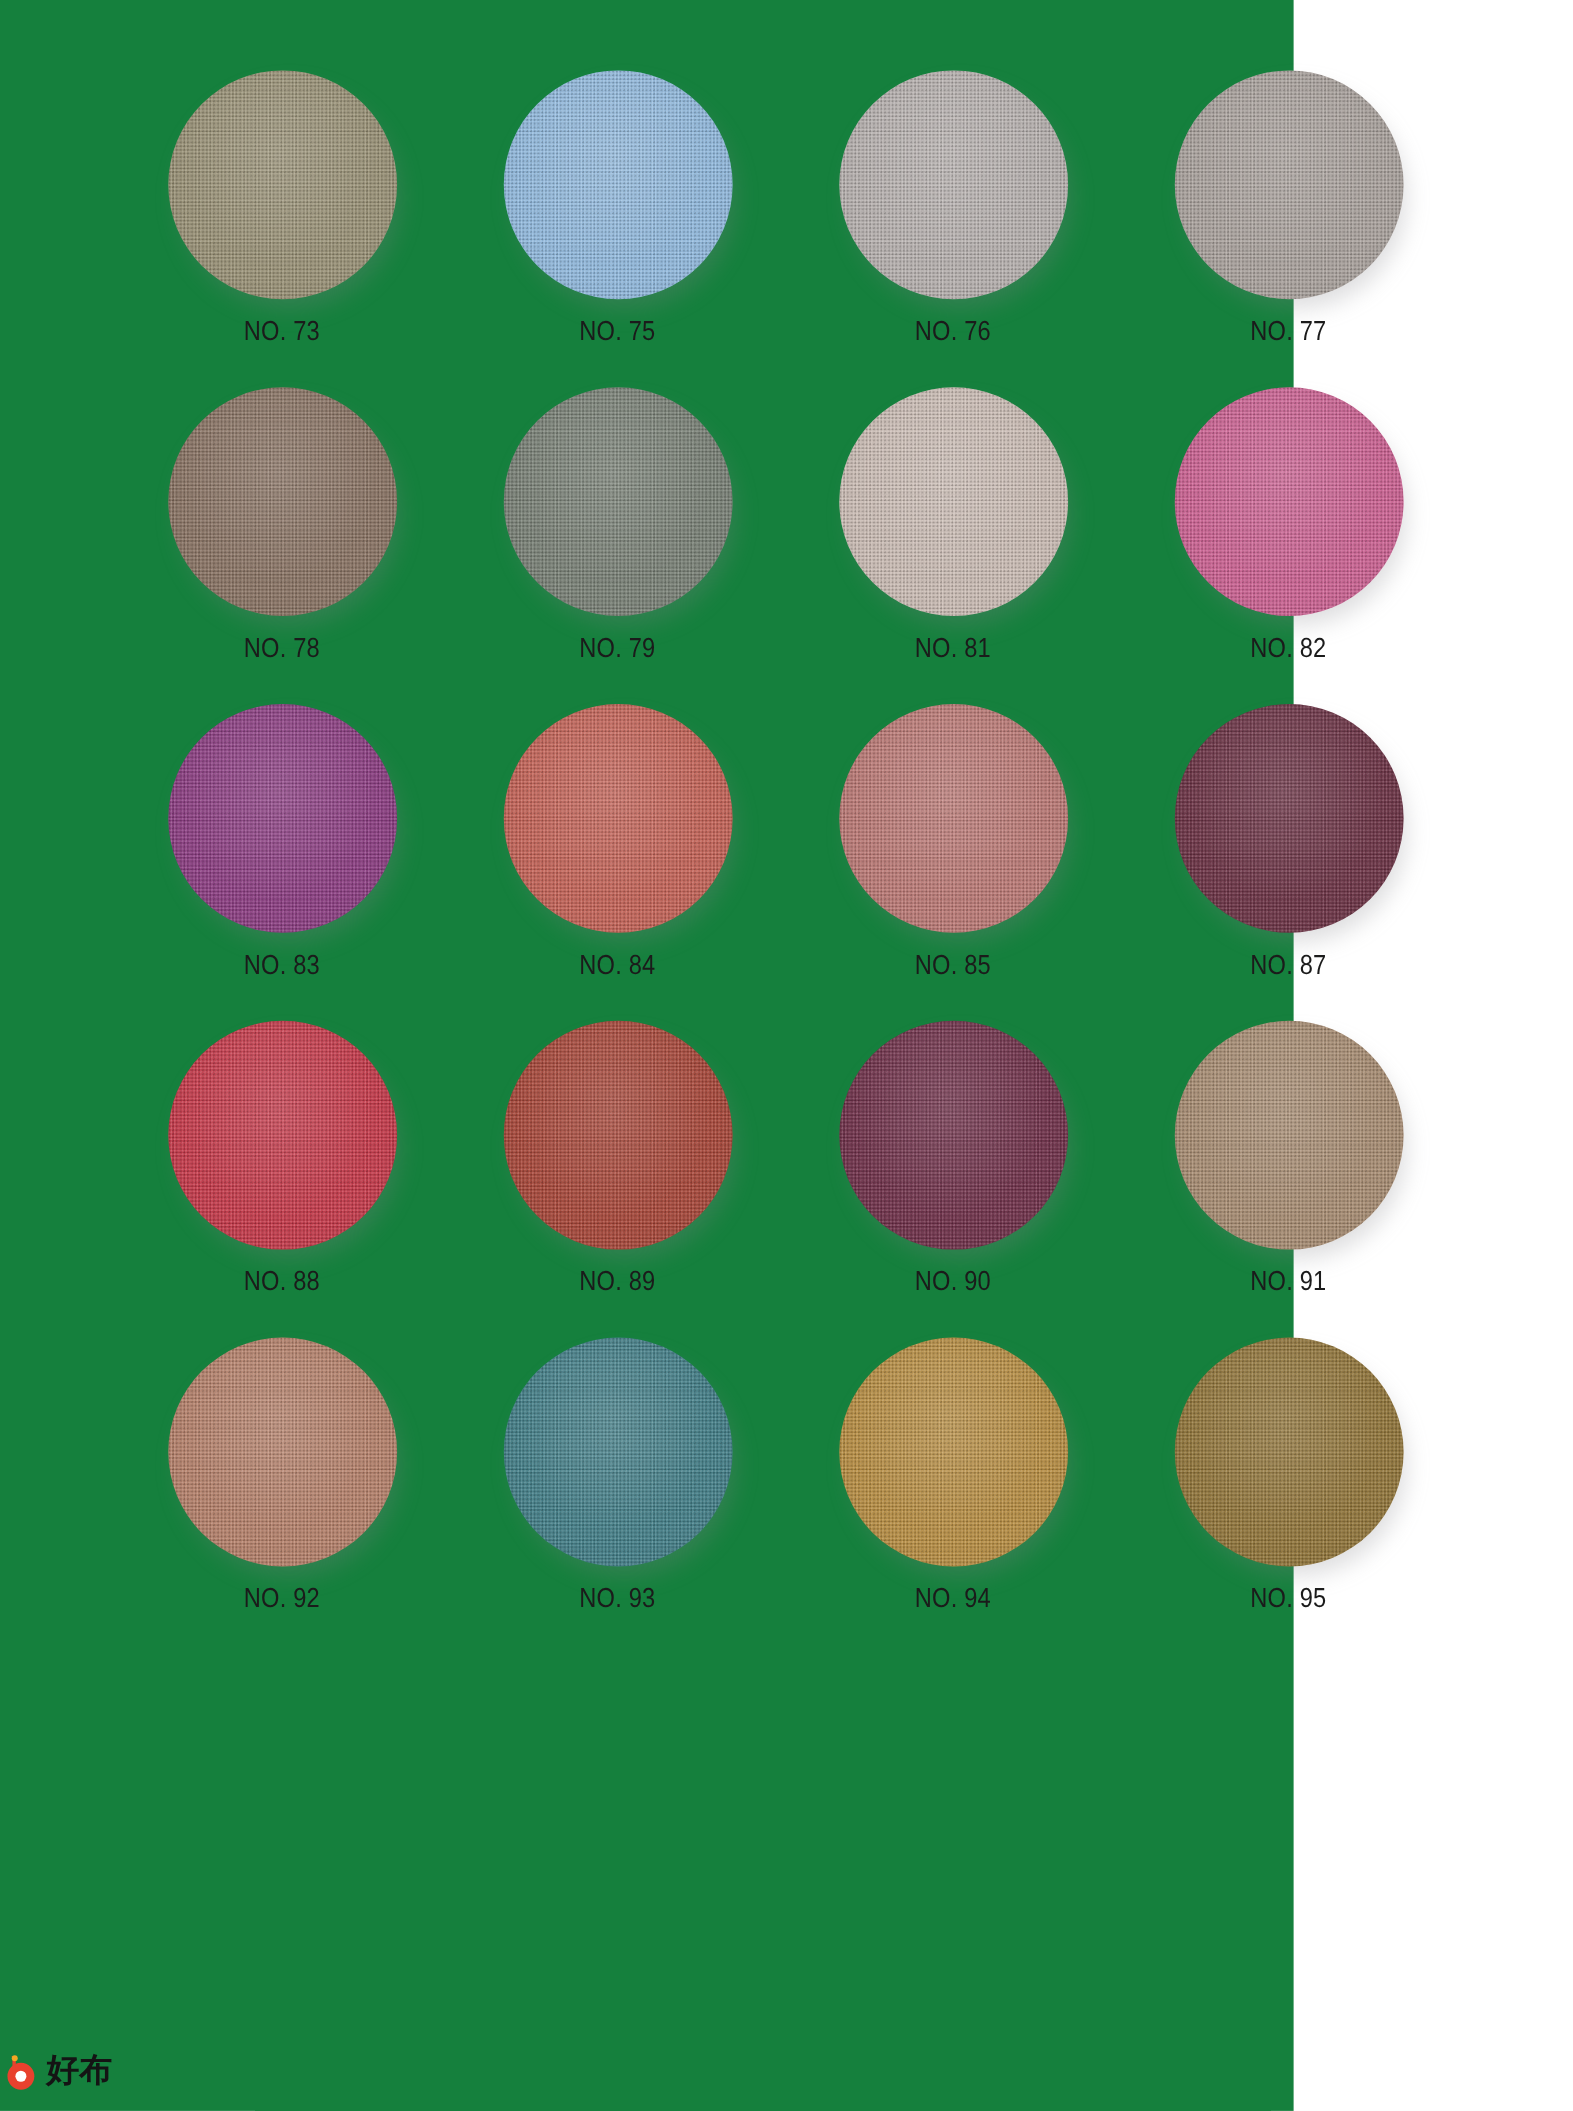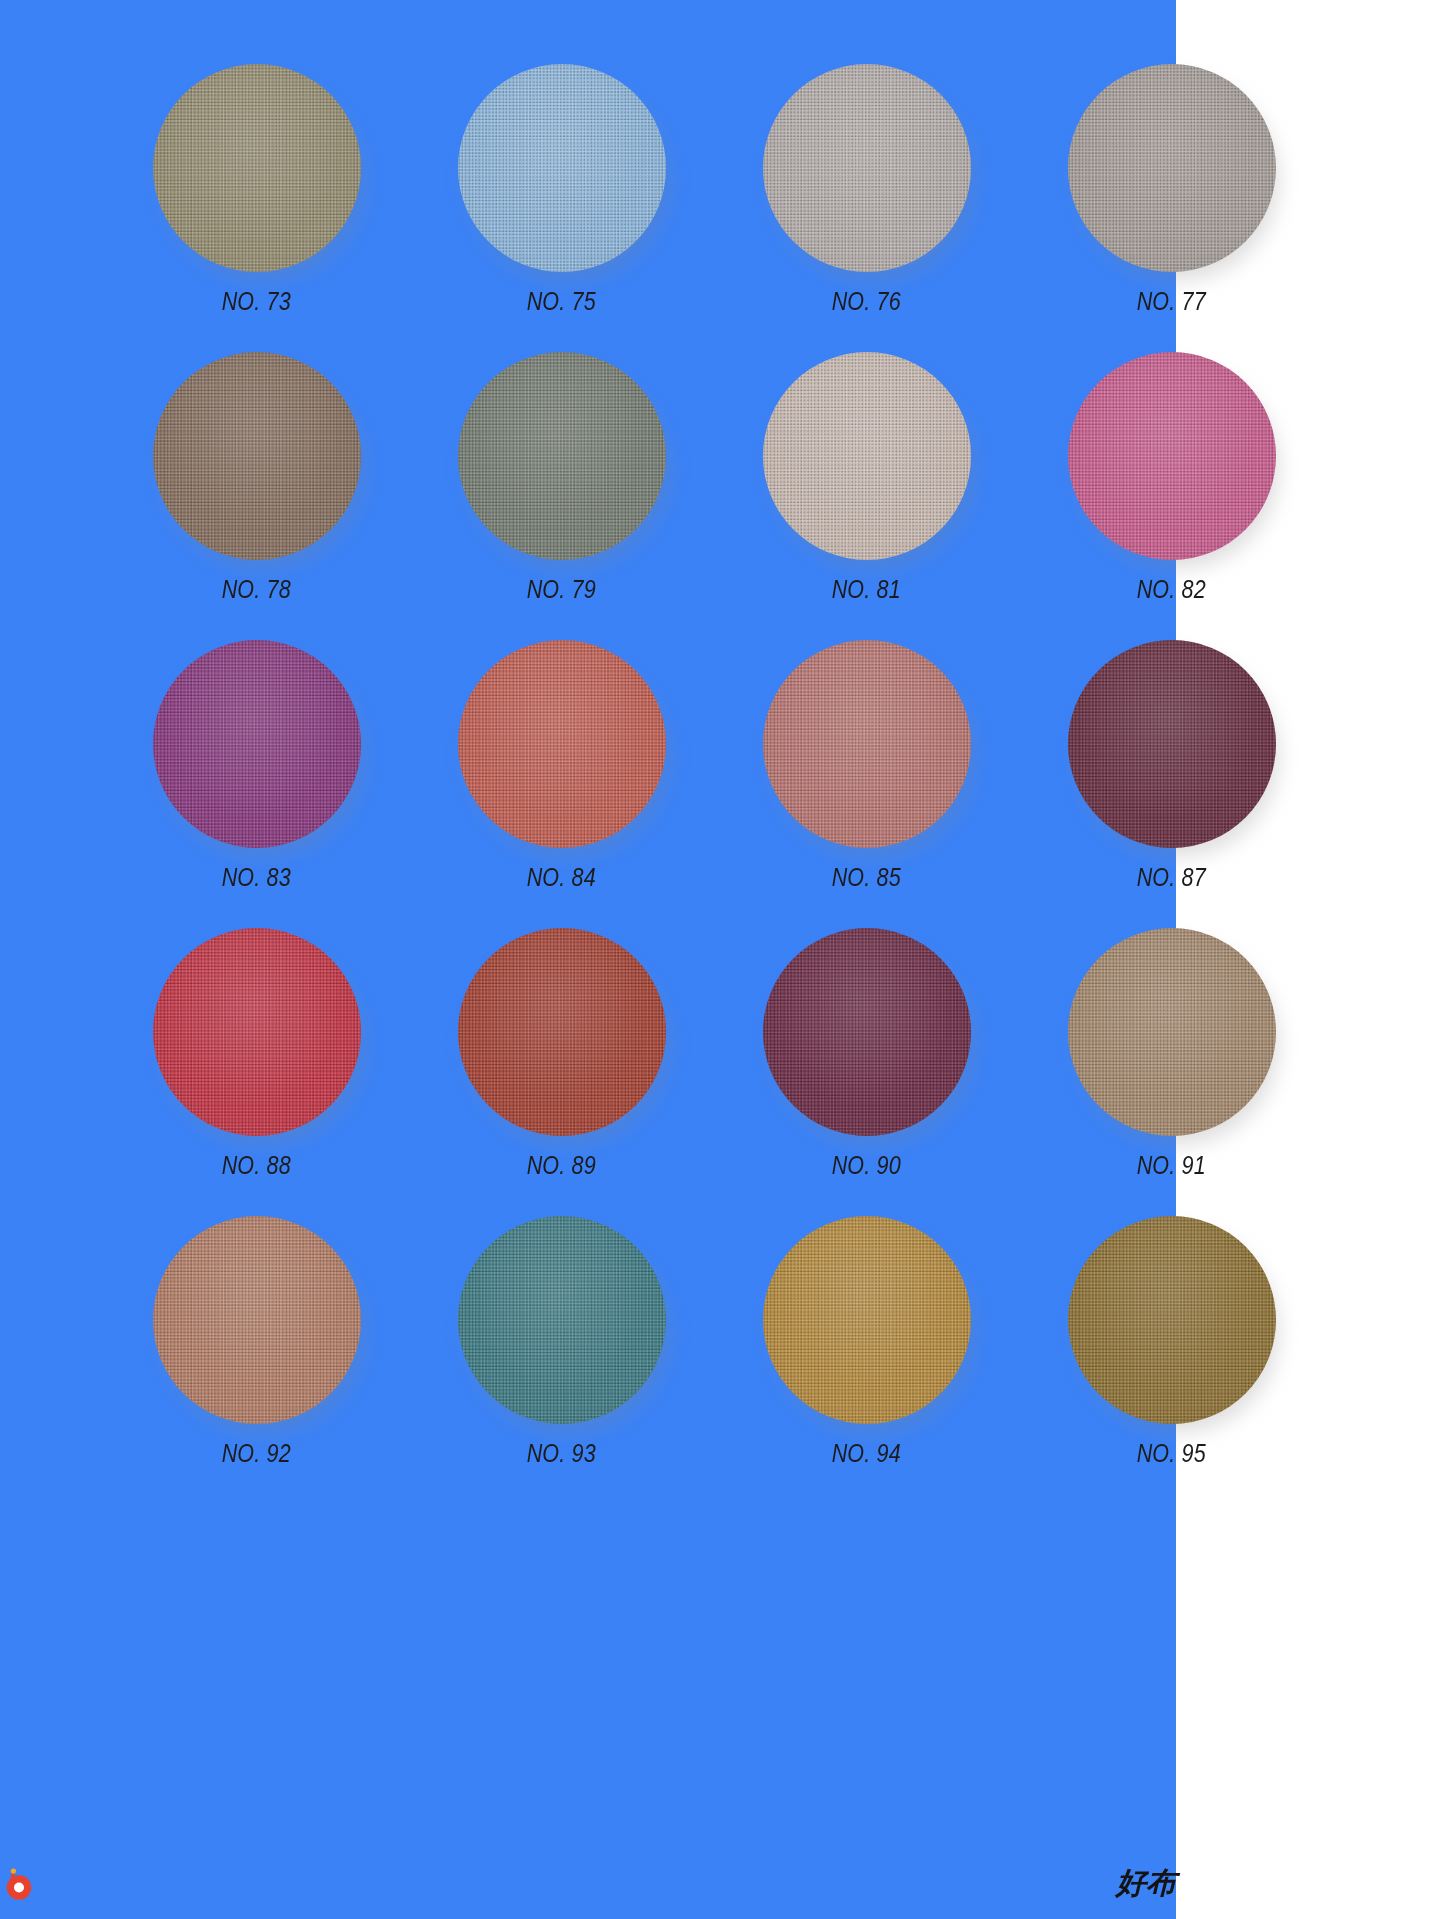--- a/index.html
+++ b/index.html
@@ -12,23 +12,22 @@
     height: 1919px;
     font-family: "Liberation Sans", sans-serif;
     position: relative;
     overflow: hidden;
   }
 
   #catalog-page {
     width: 1176px;
     height: 1919px;
     position: relative;
-    background: #3b82f6;
+    background: #15803d;
     box-sizing: border-box;
-    font-style: italic;
   }
 
   #swatch-grid {
     position: absolute;
     left: 104px;
     top: 62px;
     width: 1222px;
     display: grid;
     grid-template-columns: repeat(4, 305px);
     grid-auto-rows: 288px;
@@ -134,21 +133,21 @@
   }
 
   
   #brand-logo {
     position: absolute;
     left: 0;
     right: 0;
     bottom: 18px;
     display: flex;
     align-items: center;
-    justify-content: space-between;
+    justify-content: flex-start;
     gap: 6px;
   }
   .brand-mark {
     position: relative;
     width: 36px;
     height: 36px;
     flex: 0 0 auto;
   }
   .brand-text {
     font-family: "DejaVu Sans", sans-serif;

